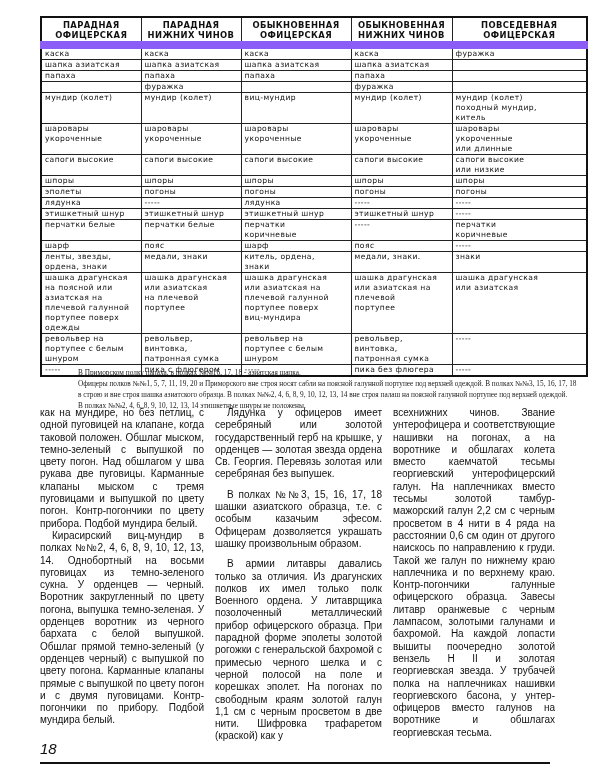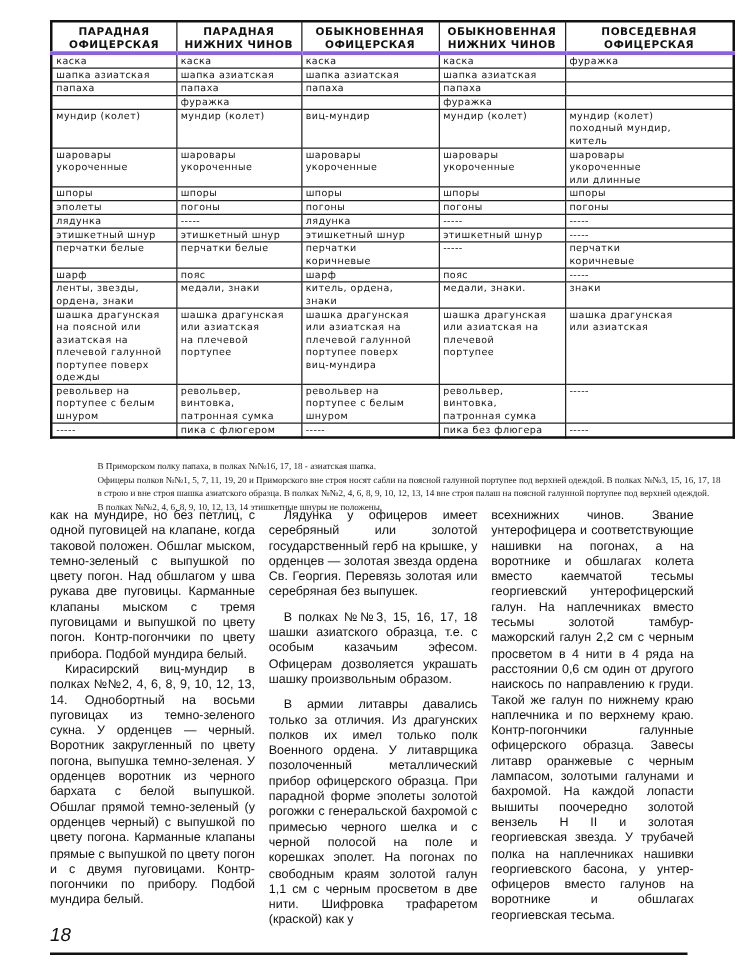--- a/index.html
+++ b/index.html
@@ -9,21 +9,21 @@
     border-collapse: collapse; table-layout: fixed;
     font-family: "DejaVu Sans", sans-serif; font-size: 7.6px; letter-spacing: 0.4px; line-height: 10px;
   }
   #uniform-table col.c1 { width: 100px; }
   #uniform-table col.c2 { width: 100px; }
   #uniform-table col.c3 { width: 110px; }
   #uniform-table col.c4 { width: 101px; }
   #uniform-table col.c5 { width: 135px; }
   #uniform-table { border: 2px solid #111; }
   #uniform-table th, #uniform-table td { border: 1px solid #222; padding: 0 3px; vertical-align: top; text-align: left; white-space: pre-line; }
-  #uniform-table th { font-weight: bold; text-align: center; font-size: 8.4px; line-height: 10px; padding: 2px 2px 1px; border-bottom: 3px solid #8b5cf6; }
+  #uniform-table th { font-weight: bold; text-align: center; font-size: 8.4px; line-height: 10px; padding: 2px 2px 1px; border-bottom: 8px solid #8b5cf6; }
   #uniform-table td { border-top: 1px solid #222; }
   .footnotes {
     position: absolute; left: 78px; top: 367px; width: 500px;
     font-size: 7.3px; line-height: 11px; color: #222;
   }
   .footnotes p { margin: 0; font-family: Liberation Serif, serif; }
   .col {
     position: absolute; top: 407px; font-size: 10px; line-height: 12.3px; text-align: justify; color: #111;
   }
   .col p { margin: 0; text-indent: 12px; }
@@ -109,20 +109,28 @@
 укороченные</td>
         <td>шаровары
 укороченные</td>
         <td>шаровары
 укороченные</td>
         <td>шаровары
 укороченные
 или длинные</td>
       </tr>
       <tr>
+        <td>сапоги высокие</td>
+        <td>сапоги высокие</td>
+        <td>сапоги высокие</td>
+        <td>сапоги высокие</td>
+        <td>сапоги высокие
+или низкие</td>
+      </tr>
+      <tr>
         <td>шпоры</td>
         <td>шпоры</td>
         <td>шпоры</td>
         <td>шпоры</td>
         <td>шпоры</td>
       </tr>
       <tr>
         <td>эполеты</td>
         <td>погоны</td>
         <td>погоны</td>

